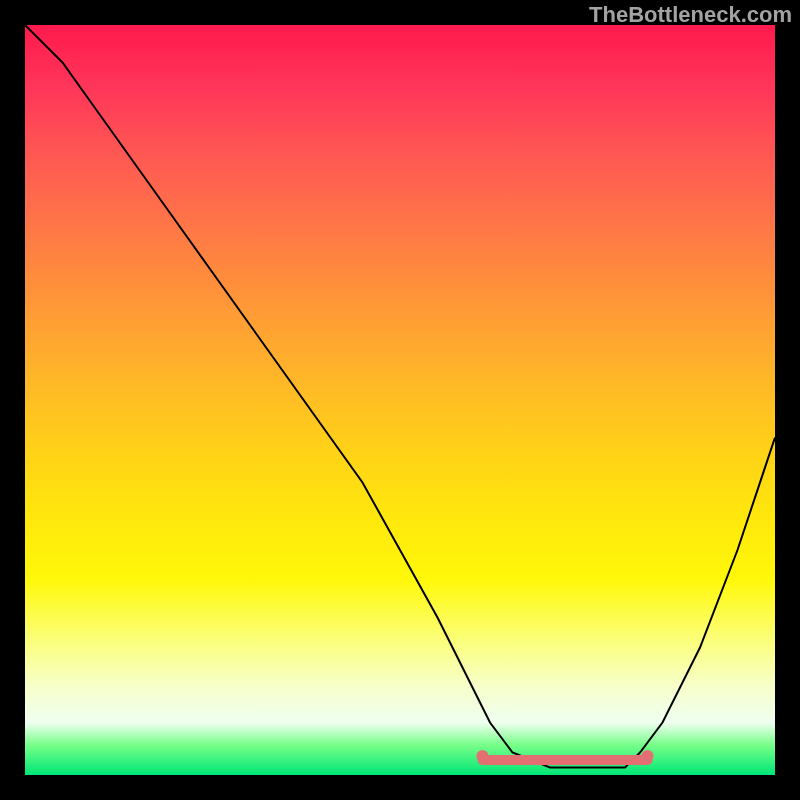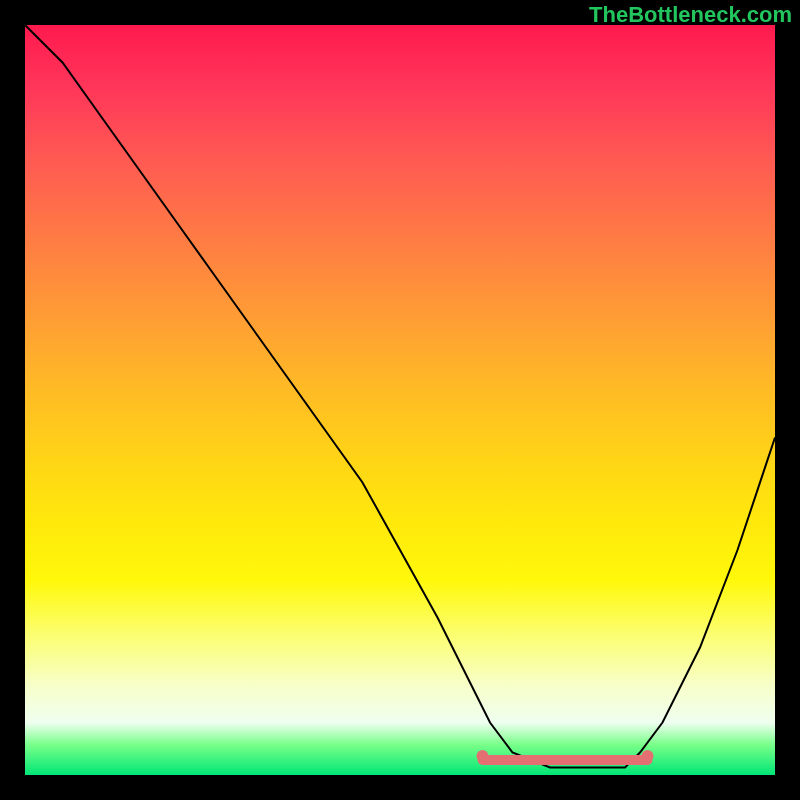--- a/index.html
+++ b/index.html
@@ -13,21 +13,21 @@
           #ff9a36 38%,
           #ffb926 48%,
           #ffd516 58%,
           #ffe80c 66%,
           #fff80a 74%,
           #fbff7a 82%,
           #f7ffc8 88%,
           #effff0 93%,
           #77ff88 96%,
           #00e676 100%)}
-  .credit{position:absolute;top:2px;right:8px;font:700 22px Arial,Helvetica,sans-serif;color:#22c55e}
+  .credit{position:absolute;top:2px;right:8px;font:700 22px Arial,Helvetica,sans-serif;color:#a3a3a3}
   svg.curves{position:absolute;left:25px;top:25px;width:750px;height:750px;overflow:visible}
   .curve{fill:none;stroke:#000;stroke-width:2}
   .band{fill:none;stroke:#e46f72;stroke-width:10;stroke-linecap:round}
   .dot{fill:#e46f72}
 </style>
 </head>
 <body>
 
 <div class="frame">
   <div class="plot"></div>

